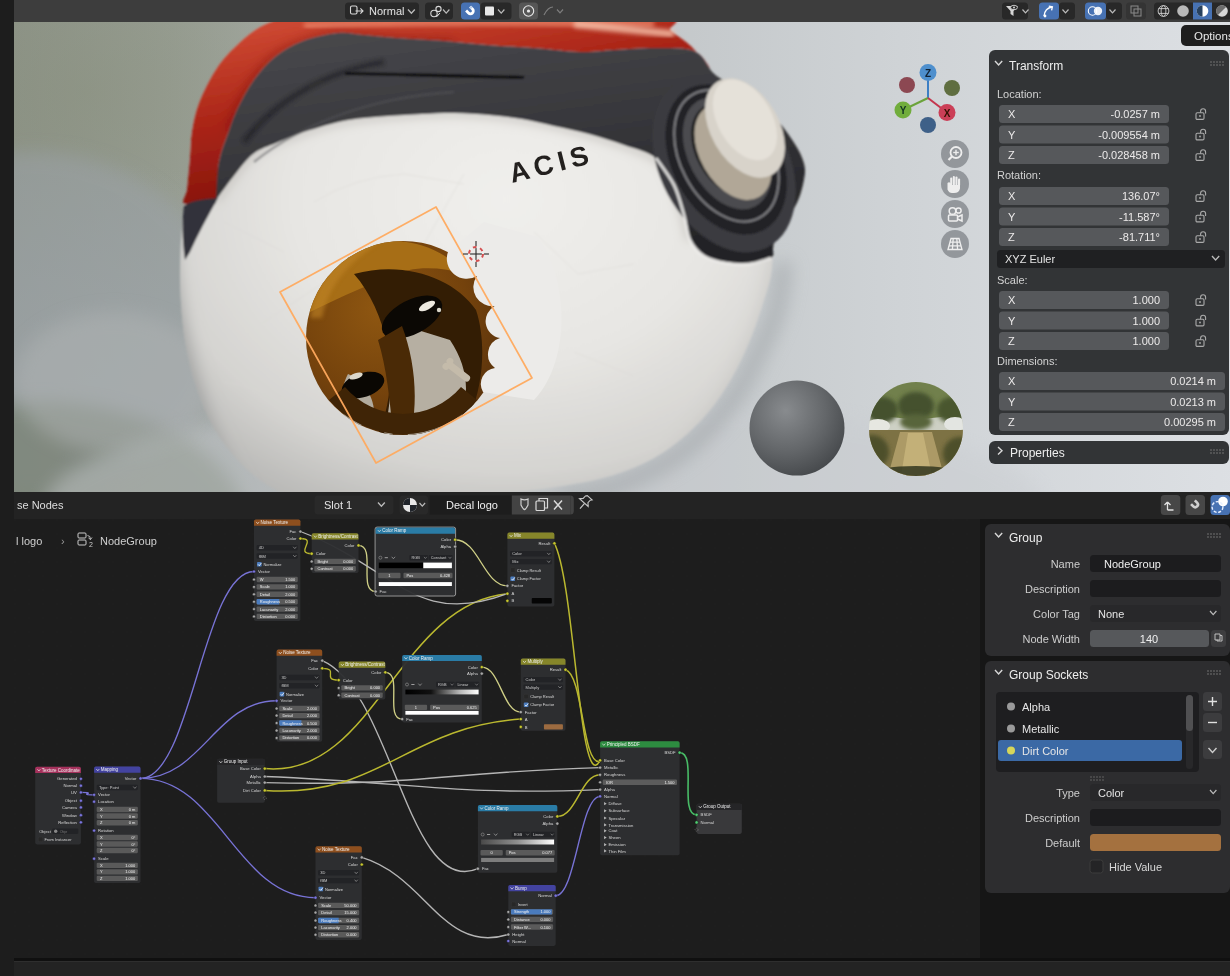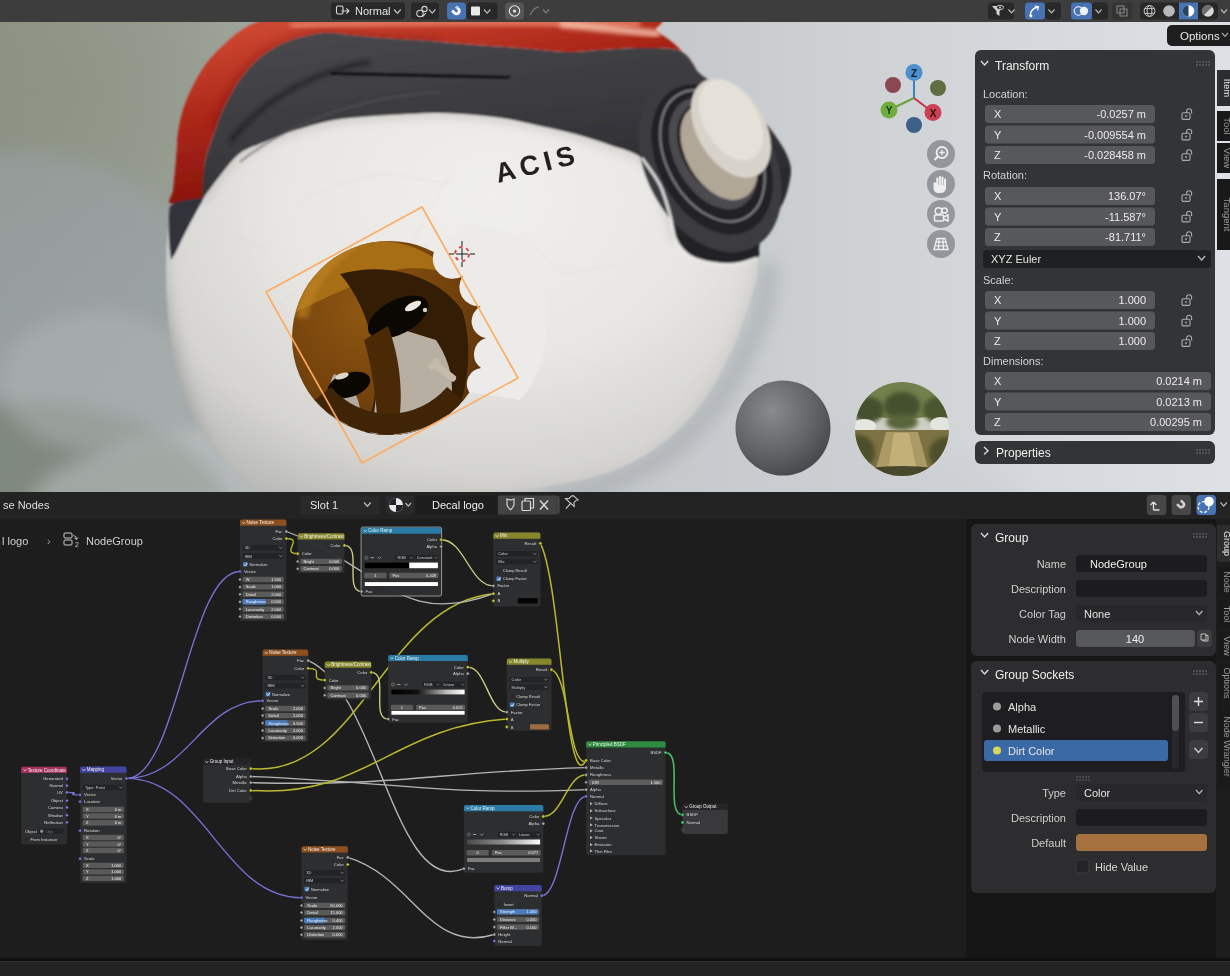--- a/index.html
+++ b/index.html
@@ -1,15 +1,15 @@
 <!DOCTYPE html>
 <html><head><meta charset="utf-8"><style>
 *{margin:0;padding:0;box-sizing:border-box}
 html,body{width:1230px;height:976px;overflow:hidden;background:#1d1d1d;font-family:"Liberation Sans",sans-serif}
-#root{position:absolute;top:0;left:0;width:1115px;height:976px}
+#root{position:absolute;top:0;left:14px;width:1115px;height:976px}
 .abs{position:absolute}
 </style></head><body>
 <div id="root">
 
 <div class="abs" style="left:0;top:0;width:1230px;height:22px;background:#3d3d3d"></div>
 <svg class="abs" style="left:0;top:0" width="1230" height="22" viewBox="0 0 1230 22">
 
  <rect x="331" y="2.5" width="74" height="17" rx="3.5" fill="#282828"></rect>
  <g stroke="#d8d8d8" stroke-width="1.1" fill="none">
   <rect x="336.5" y="6" width="6.5" height="8" rx="1.5"></rect>

